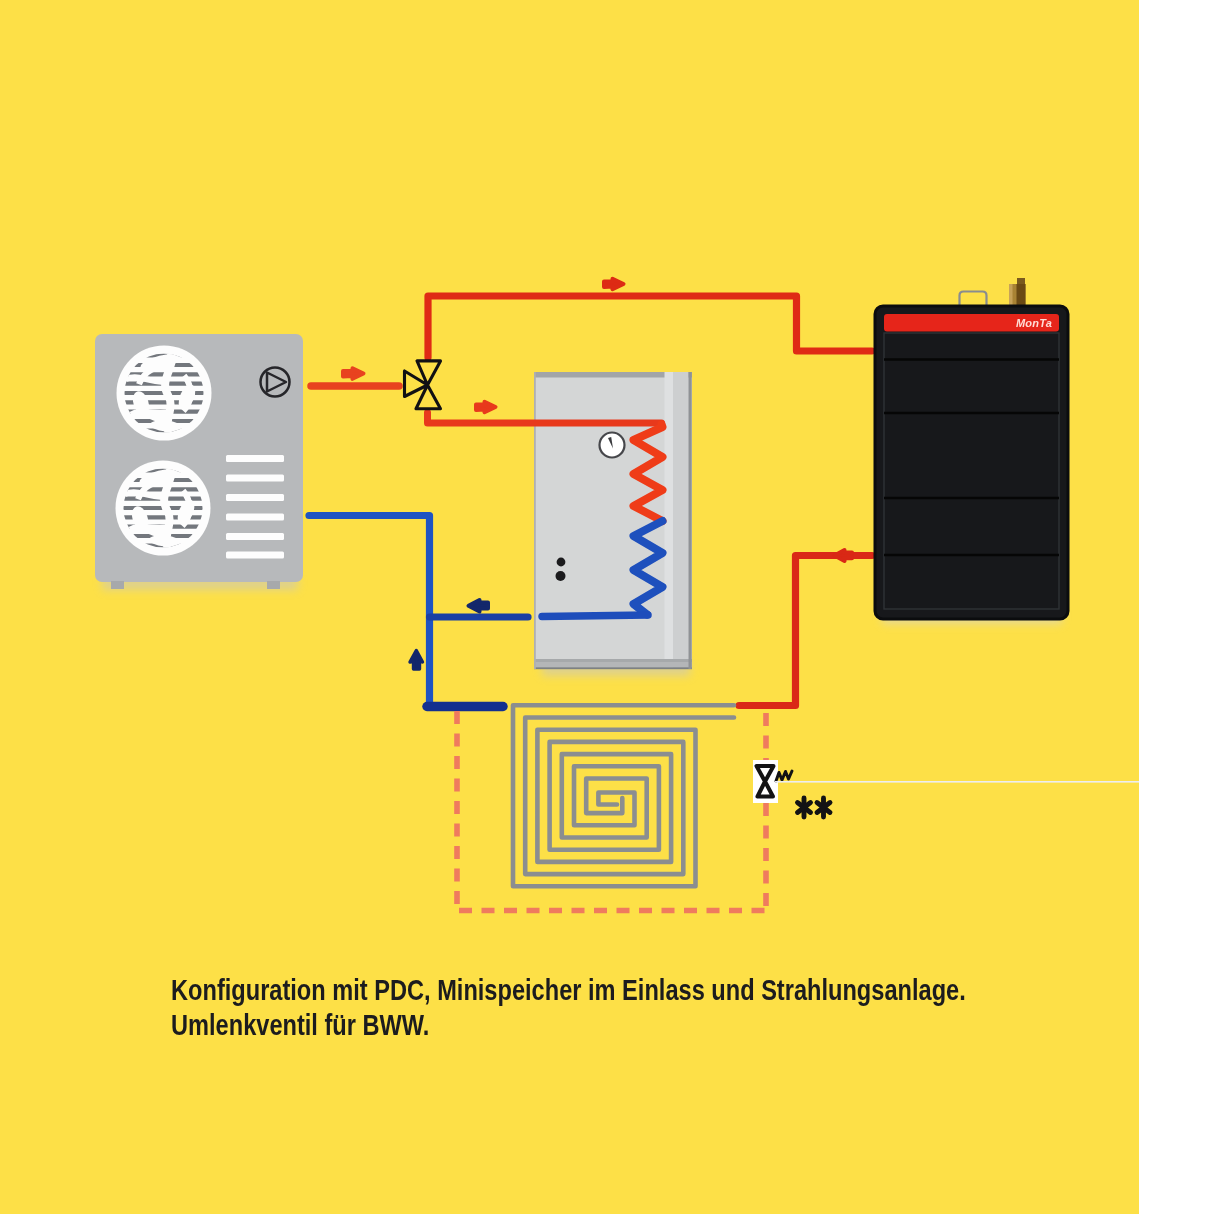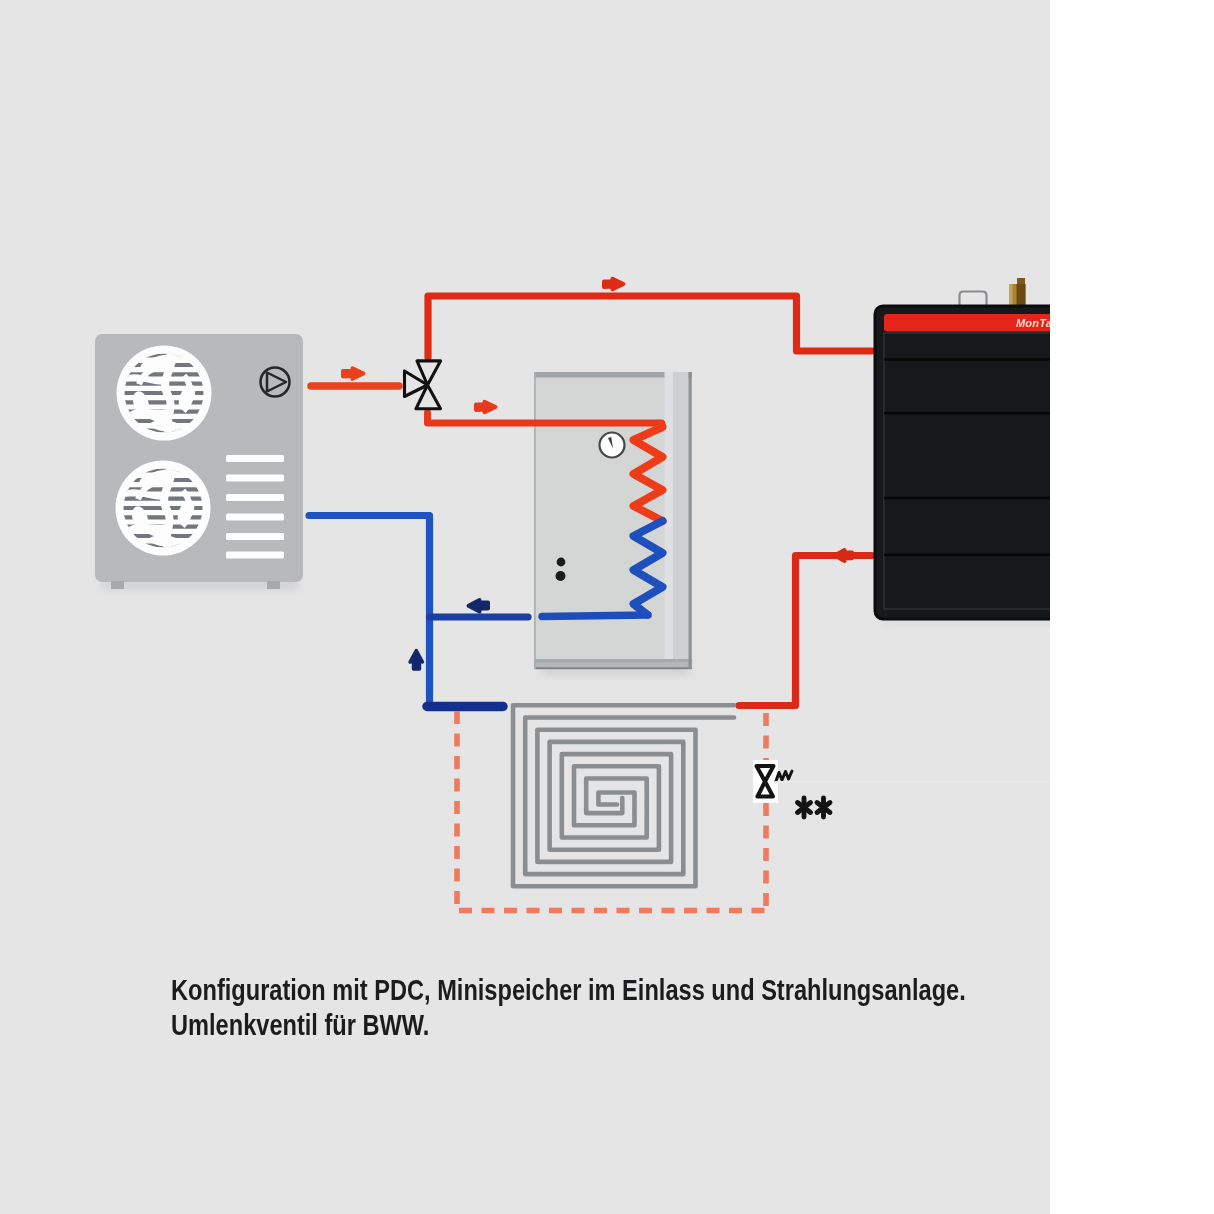--- a/index.html
+++ b/index.html
@@ -1,16 +1,16 @@
 <!DOCTYPE html>
 <html><head>
 <meta charset="utf-8">
 <style>
   html,body{margin:0;padding:0;background:#fff;}
-  #canvas{position:relative;width:1050px;height:1214px;background:#e5e5e5;overflow:hidden;
+  #canvas{position:relative;width:1139px;height:1214px;background:#fde047;overflow:hidden;
           font-family:"Liberation Sans", sans-serif;}
   svg{position:absolute;left:0;top:0;}
 </style>
 </head>
 <body>
 <div id="canvas">
 <svg width="1214" height="1214" viewBox="0 0 1214 1214">
   <defs>
     <clipPath id="fanclip">
           <circle cx="0" cy="0" r="39.5"></circle>

